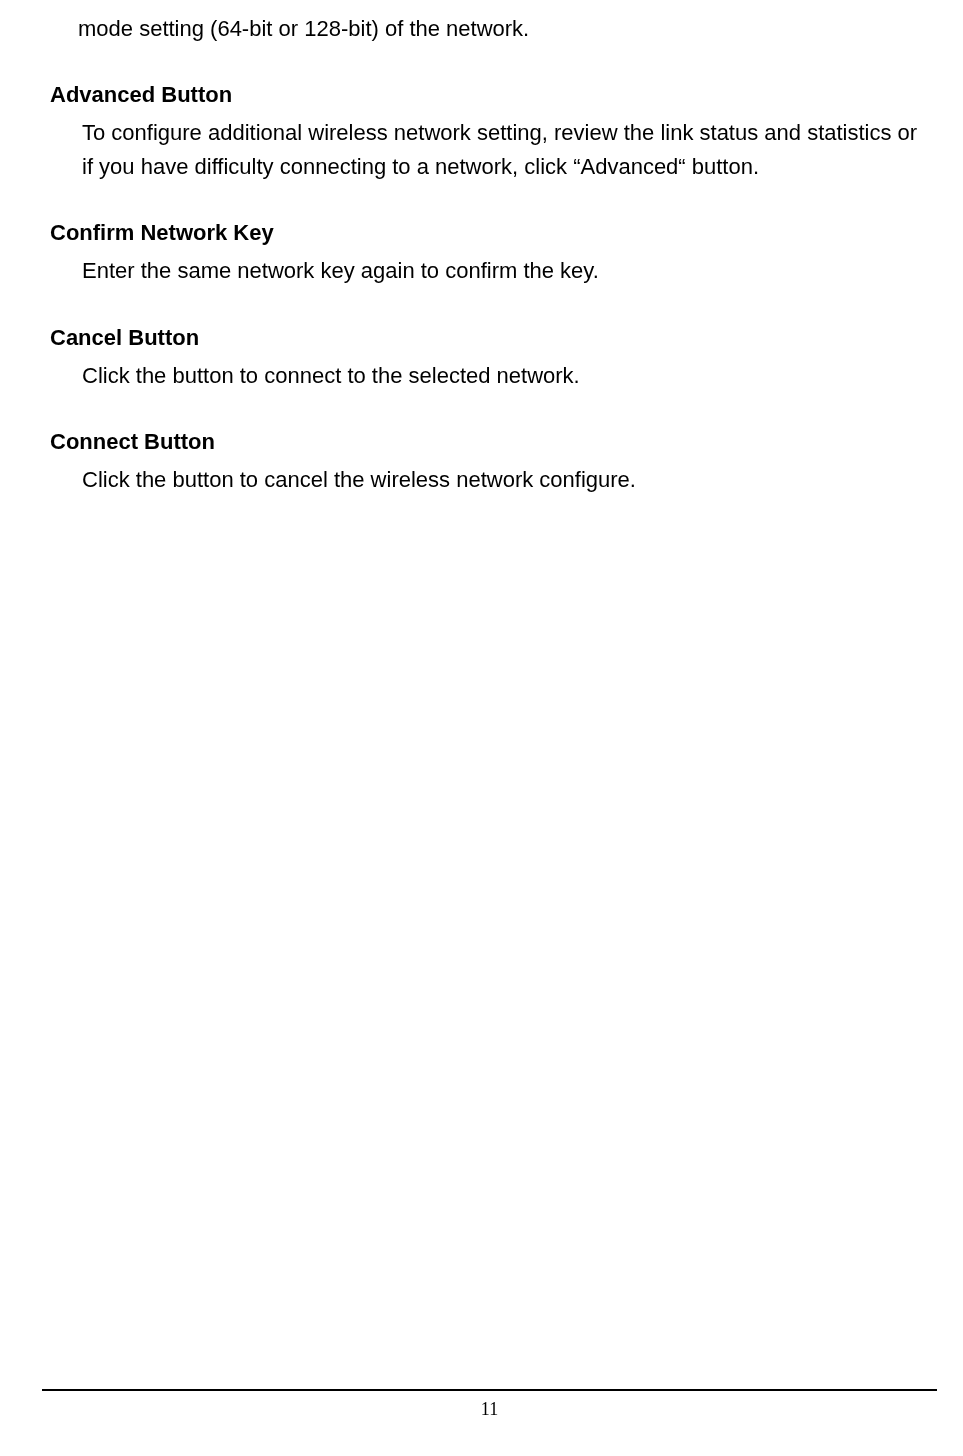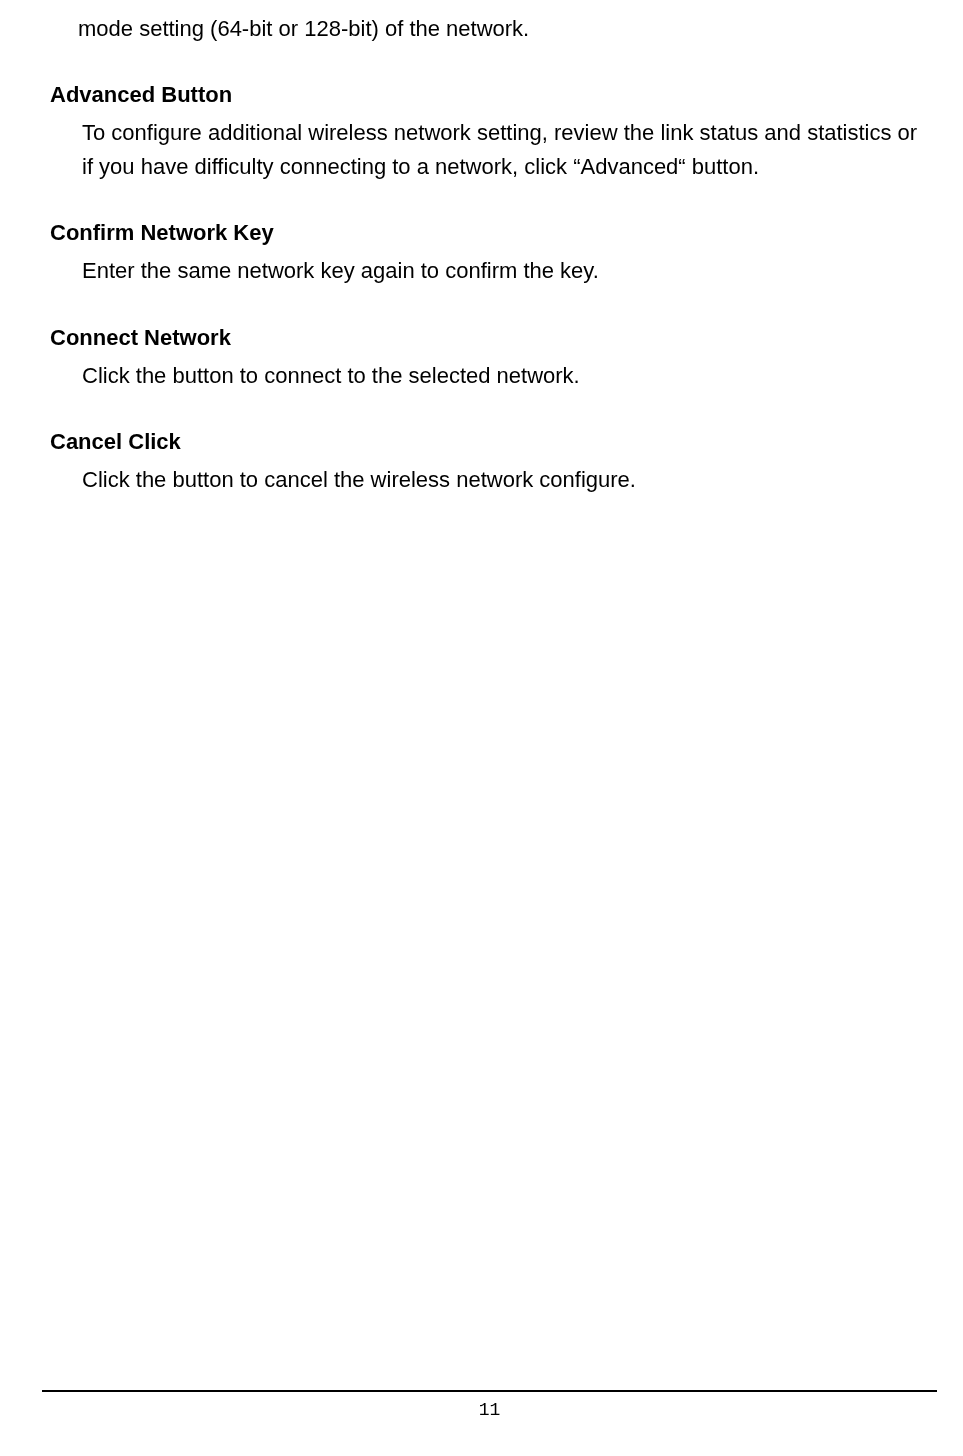--- a/index.html
+++ b/index.html
@@ -35,46 +35,46 @@
       margin-left: 36px;
     }
     .page-footer {
       position: absolute;
       bottom: 40px;
       left: 30px;
       right: 30px;
       border-top: 2px solid #000000;
       text-align: center;
       padding-top: 8px;
-      font-family: Liberation Mono, monospace;
+      font-family: Liberation Serif, serif;
       font-size: 18px;
     }
   </style>
 </head>
 <body>
 
 <div class="page-content">
   <div class="fragment-line">mode setting (64-bit or 128-bit) of the network.</div>
 
   <div class="section">
     <div class="section-heading">Advanced Button</div>
     <div class="section-body">To configure additional wireless network setting, review the link status and statistics or if you have difficulty connecting to a network, click “Advanced“ button.</div>
   </div>
 
   <div class="section">
     <div class="section-heading">Confirm Network Key</div>
     <div class="section-body">Enter the same network key again to confirm the key.</div>
   </div>
 
   <div class="section">
-    <div class="section-heading">Connect Network</div>
+    <div class="section-heading">Cancel Button</div>
     <div class="section-body">Click the button to connect to the selected network.</div>
   </div>
 
   <div class="section">
-    <div class="section-heading">Cancel Click</div>
+    <div class="section-heading">Connect Button</div>
     <div class="section-body">Click the button to cancel the wireless network configure.</div>
   </div>
 </div>
 
 <div class="page-footer">
   <span>11</span>
 </div>
 
 </body></html>

